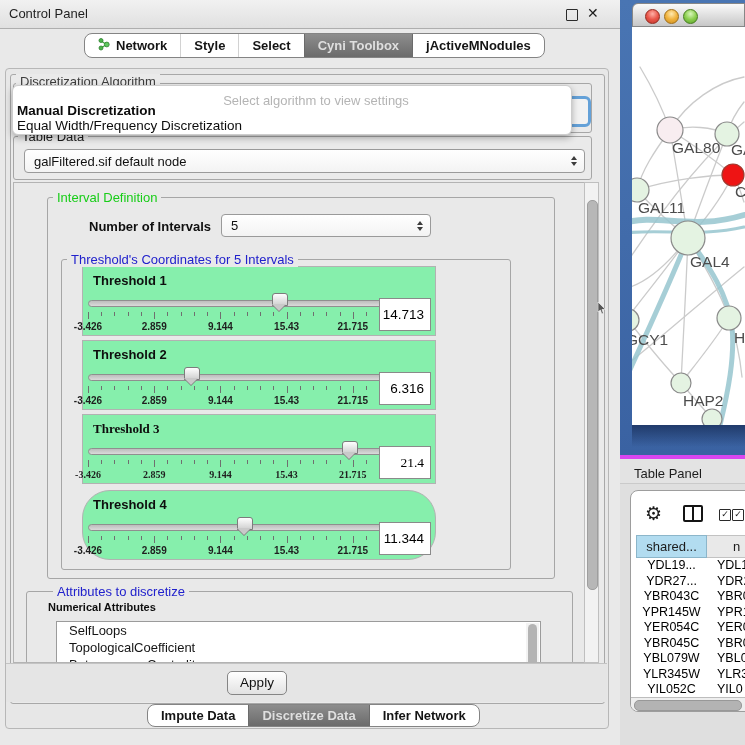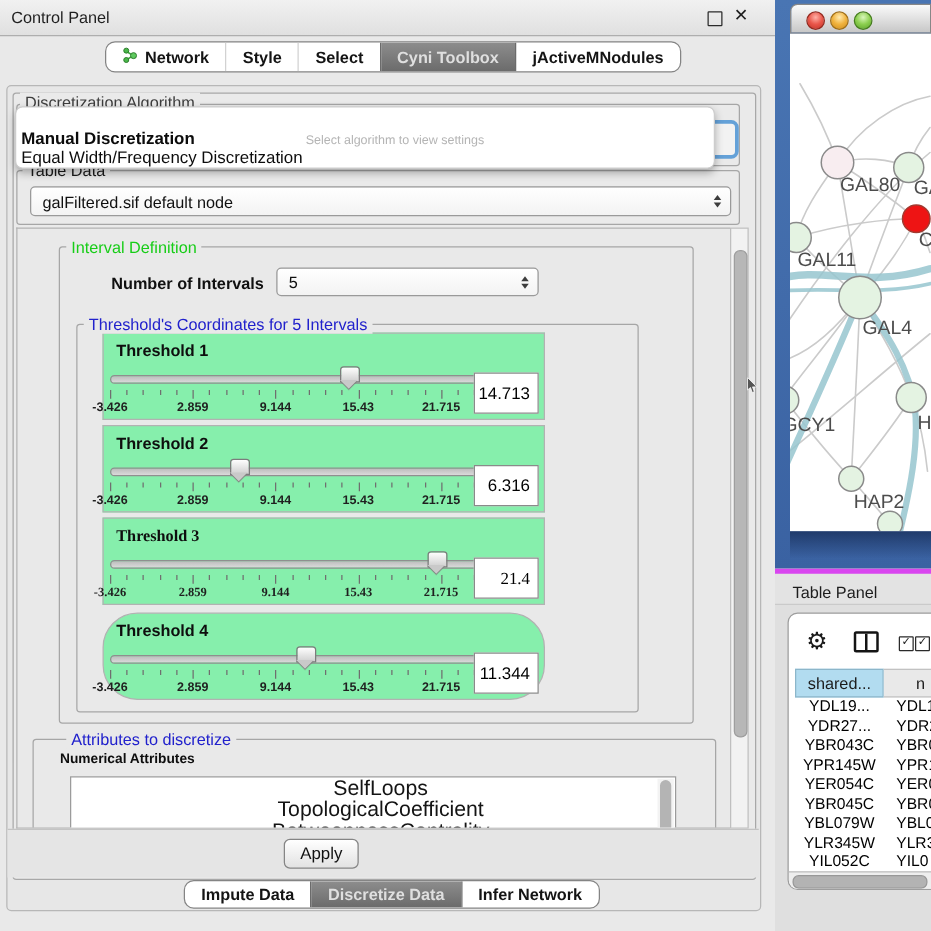--- a/index.html
+++ b/index.html
@@ -36,21 +36,21 @@
 
   
   #algo-group{left:13px;top:83px;width:577px;height:48px;z-index:4;}
   #algo-label{left:16px;top:74px;color:#3d3d3d;z-index:5;}
   #focus-combo{left:430px;top:96px;width:155px;height:25px;border:3px solid #64a1d8;border-radius:6px;
                background:#f2f2f2;z-index:6;}
 
   
   #algo-popup{left:12px;top:85px;width:558px;height:48px;background:#fff;border:1px solid #cdcdcd;
               border-radius:6px;box-shadow:0 3px 7px rgba(0,0,0,.3);z-index:10;}
-  #algo-popup .hint{position:absolute;left:0;right:0;top:21px;text-align:center;font-size:10px;color:#b4b4b4;padding-left:48px;}
+  #algo-popup .hint{position:absolute;left:0;right:0;top:7px;text-align:center;font-size:13px;color:#b4b4b4;padding-left:48px;}
   .popup-opt{position:absolute;left:4px;right:4px;height:15px;font-size:13.5px;color:#0c0c0c;white-space:nowrap;}
   .popup-opt.bold{font-weight:bold;}
 
   
   #tabledata-group{left:13px;top:136px;width:577px;height:42px;}
   #tabledata-label{left:18px;top:129px;color:#1b1b1b;}
   .combo{background:linear-gradient(#ffffff,#f3f3f3);border:1px solid #9a9a9a;border-radius:4px;
          font-size:13px;color:#101010;display:flex;align-items:center;padding:0 9px;box-sizing:border-box;}
   .spin{position:absolute;right:7px;top:50%;transform:translateY(-50%);display:flex;flex-direction:column;gap:2px;}
   .tri-up{width:0;height:0;border-left:3.5px solid transparent;border-right:3.5px solid transparent;border-bottom:4.5px solid #3c3c3c;}
@@ -84,21 +84,21 @@
   .th-ticks i.major{height:7px;}
   .th-labels{position:absolute;left:5px;top:54px;width:331px;height:11px;}
   .th-labels span{position:absolute;transform:translateX(-50%);font-size:10px;font-weight:bold;color:#1f1f1f;white-space:nowrap;}
   .th-value{position:absolute;right:4px;top:31px;width:52px;height:33px;background:#fff;border:1px solid #8a8a8a;
             box-sizing:border-box;font-size:13.5px;color:#000;text-align:right;line-height:31px;padding-right:6px;}
 
   #attr-group{left:12px;top:408px;width:545px;height:90px;}
   #attr-label{left:39px;top:401px;color:#2121cc;}
   #attr-title{left:34px;top:418px;font-size:11px;font-weight:bold;color:#0e0e0e;}
   #attr-list{left:42px;top:438px;width:485px;height:52px;background:#fff;border:1px solid #9b9b9b;box-sizing:border-box;}
-  .attr-item{padding-left:12px;font-size:17px;color:#141414;line-height:17px;white-space:nowrap;text-align:center;}
+  .attr-item{padding-left:12px;font-size:13px;color:#141414;line-height:17px;white-space:nowrap;}
   #attr-scroll{position:absolute;right:1px;top:1px;bottom:1px;width:13px;background:#f3f3f3;}
   #attr-scroll .thumb{position:absolute;left:2px;top:1px;width:9px;height:46px;background:#b4b4b4;border-radius:5px;}
 
   #apply-bar{left:6px;top:663px;width:601px;height:38px;background:#e5e5e5;border-top:1px solid #c3c3c3;}
   #apply-btn{left:227px;top:671px;width:58px;height:22px;background:linear-gradient(#ffffff,#e2e2e2);
              border:1px solid #858585;border-radius:5px;font-size:13.5px;color:#111;text-align:center;line-height:21px;}
 
   
   #net-frame{left:620px;top:0;width:125px;height:455px;background:linear-gradient(#4975b3,#3a62a2);}
   #net-titlebar{left:632px;top:3px;width:113px;height:24px;background:linear-gradient(#fafafa,#c7c7c7);

